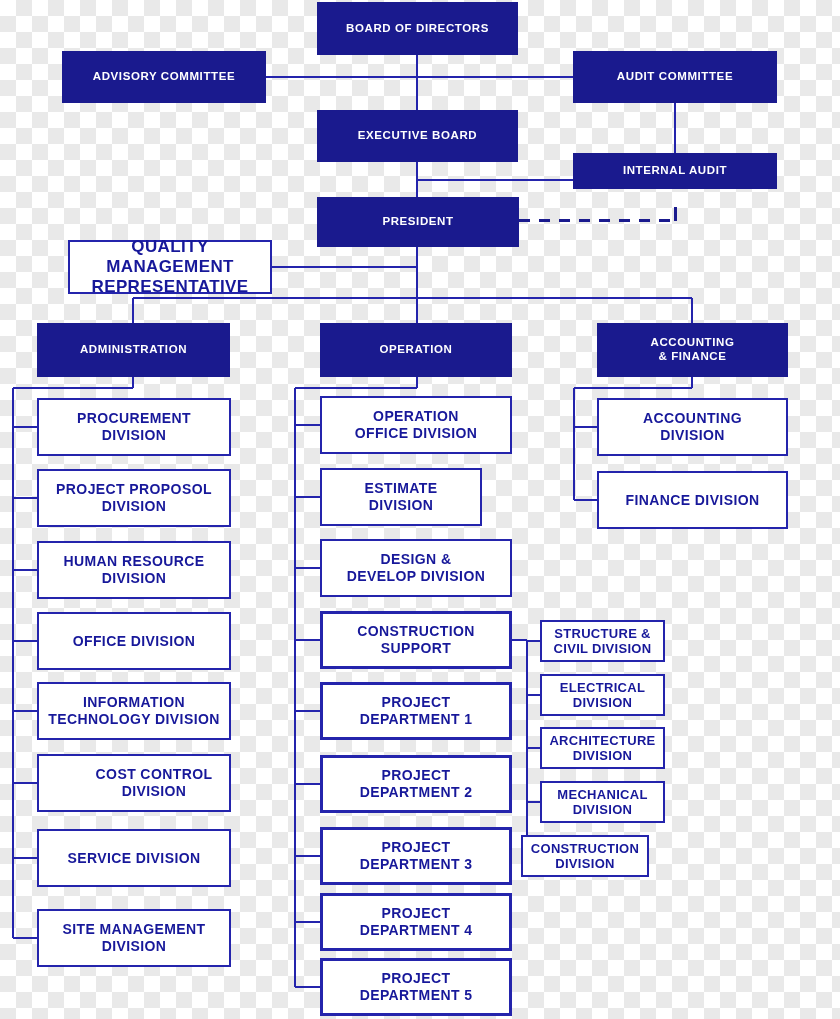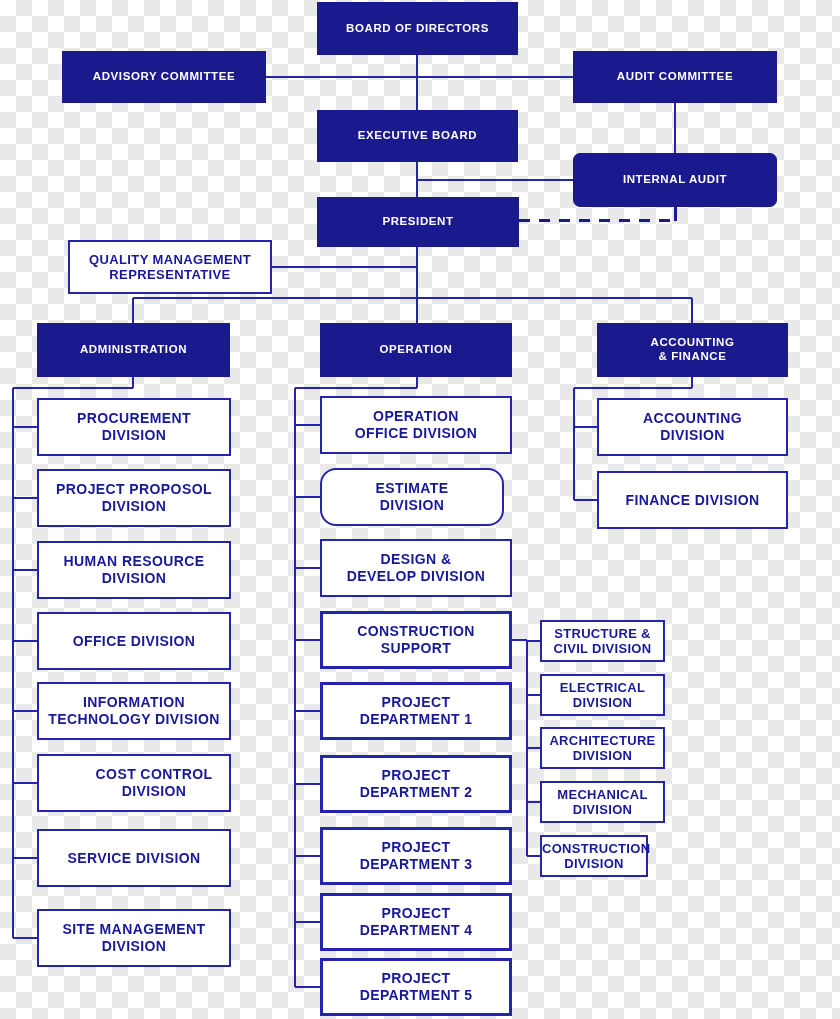--- a/index.html
+++ b/index.html
@@ -68,21 +68,21 @@
   }
   .node.outline.thick {
     border-width: 3px;
   }
   .node.small {
     font-size: 13px;
     letter-spacing: 0.3px;
     border-width: 2px;
   }
   .node.qmr {
-    font-size: 13px;
+    font-size: 17px;
     border-width: 2.5px;
   }
 </style>
 </head>
 <body>
 
 <div id="chart-root">
 
   <svg id="lines-layer" width="840" height="1019" viewBox="0 0 840 1019" xmlns="http://www.w3.org/2000/svg">
     <g stroke="#2424ac" stroke-width="2.5" fill="none" shape-rendering="crispEdges">
@@ -164,21 +164,21 @@
   </div>
 
   <div class="node filled" style="left:573px; top:51px; width:204px; height:52px;">
     <span class="lbl">AUDIT COMMITTEE</span>
   </div>
 
   <div class="node filled" style="left:317px; top:110px; width:201px; height:52px;">
     <span class="lbl">EXECUTIVE BOARD</span>
   </div>
 
-  <div class="node filled" style="left:573px; top:153px; width:204px; height:54px;border-radius:7px;">
+  <div class="node filled" style="left:573px; top:153px; width:204px; height:36px;">
     <span class="lbl">INTERNAL  AUDIT</span>
   </div>
 
   <div class="node filled" style="left:317px; top:197px; width:202px; height:50px;">
     <span class="lbl">PRESIDENT</span>
   </div>
 
   <div class="node outline qmr" style="left:68px; top:240px; width:204px; height:54px;">
     <span class="lbl">QUALITY MANAGEMENT
 REPRESENTATIVE</span>
@@ -225,21 +225,21 @@
   </div>
   <div class="node outline" style="left:37px; top:909px; width:194px; height:58px;">
     <span class="lbl">SITE   MANAGEMENT
 DIVISION</span>
   </div>
 
   <div class="node outline" style="left:320px; top:396px; width:192px; height:58px;">
     <span class="lbl">OPERATION
 OFFICE DIVISION</span>
   </div>
-  <div class="node outline" style="left:320px; top:468px; width:184px; height:58px;border-radius:16px;">
+  <div class="node outline" style="left:320px; top:468px; width:162px; height:58px;">
     <span class="lbl">ESTIMATE
 DIVISION</span>
   </div>
   <div class="node outline" style="left:320px; top:539px; width:192px; height:58px;">
     <span class="lbl">DESIGN &amp;
 DEVELOP DIVISION</span>
   </div>
   <div class="node outline thick" style="left:320px; top:611px; width:192px; height:58px;">
     <span class="lbl">CONSTRUCTION SUPPORT</span>
   </div>
@@ -272,21 +272,21 @@
     <span class="lbl">ELECTRICAL DIVISION</span>
   </div>
   <div class="node outline small" style="left:540px; top:727px; width:125px; height:42px;">
     <span class="lbl">ARCHITECTURE
 DIVISION</span>
   </div>
   <div class="node outline small" style="left:540px; top:781px; width:125px; height:42px;">
     <span class="lbl">MECHANICAL
 DIVISION</span>
   </div>
-  <div class="node outline small" style="left:540px; top:835px; width:108px; height:42px;">
+  <div class="node outline small" style="left:521px; top:835px; width:128px; height:42px;">
     <span class="lbl">CONSTRUCTION
 DIVISION</span>
   </div>
 
   <div class="node outline" style="left:597px; top:398px; width:191px; height:58px;">
     <span class="lbl">ACCOUNTING
 DIVISION</span>
   </div>
   <div class="node outline" style="left:597px; top:471px; width:191px; height:58px;">
     <span class="lbl">FINANCE DIVISION</span>

